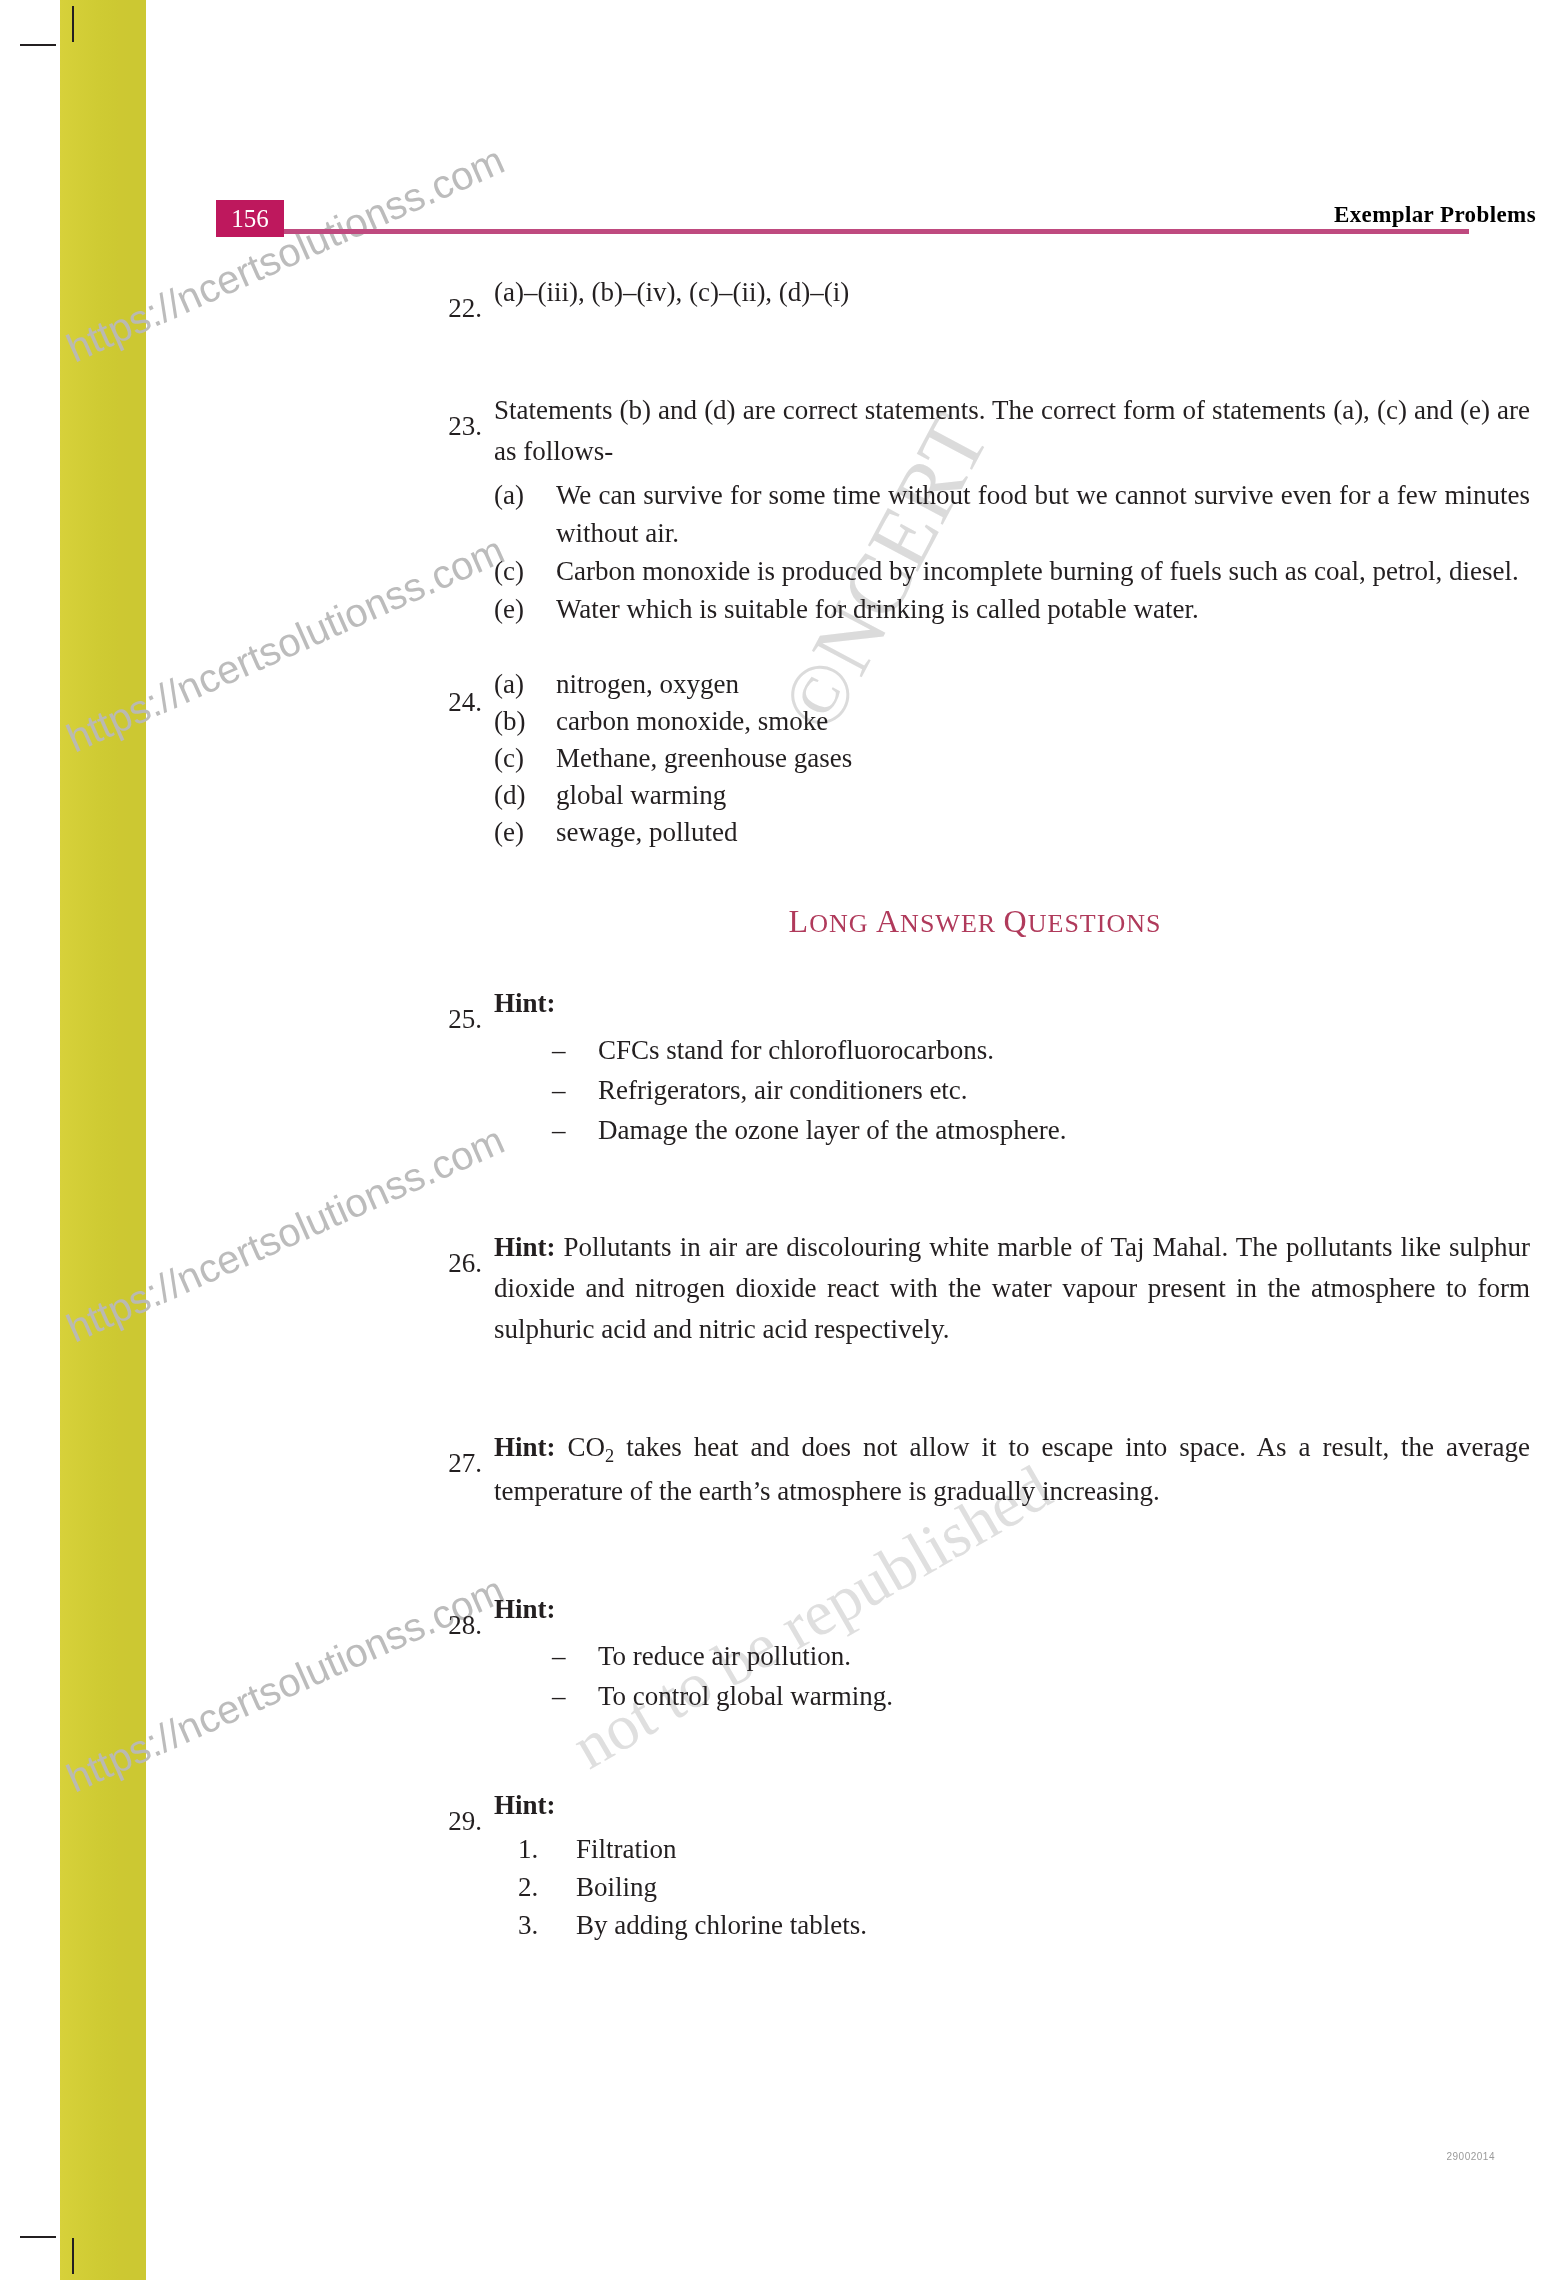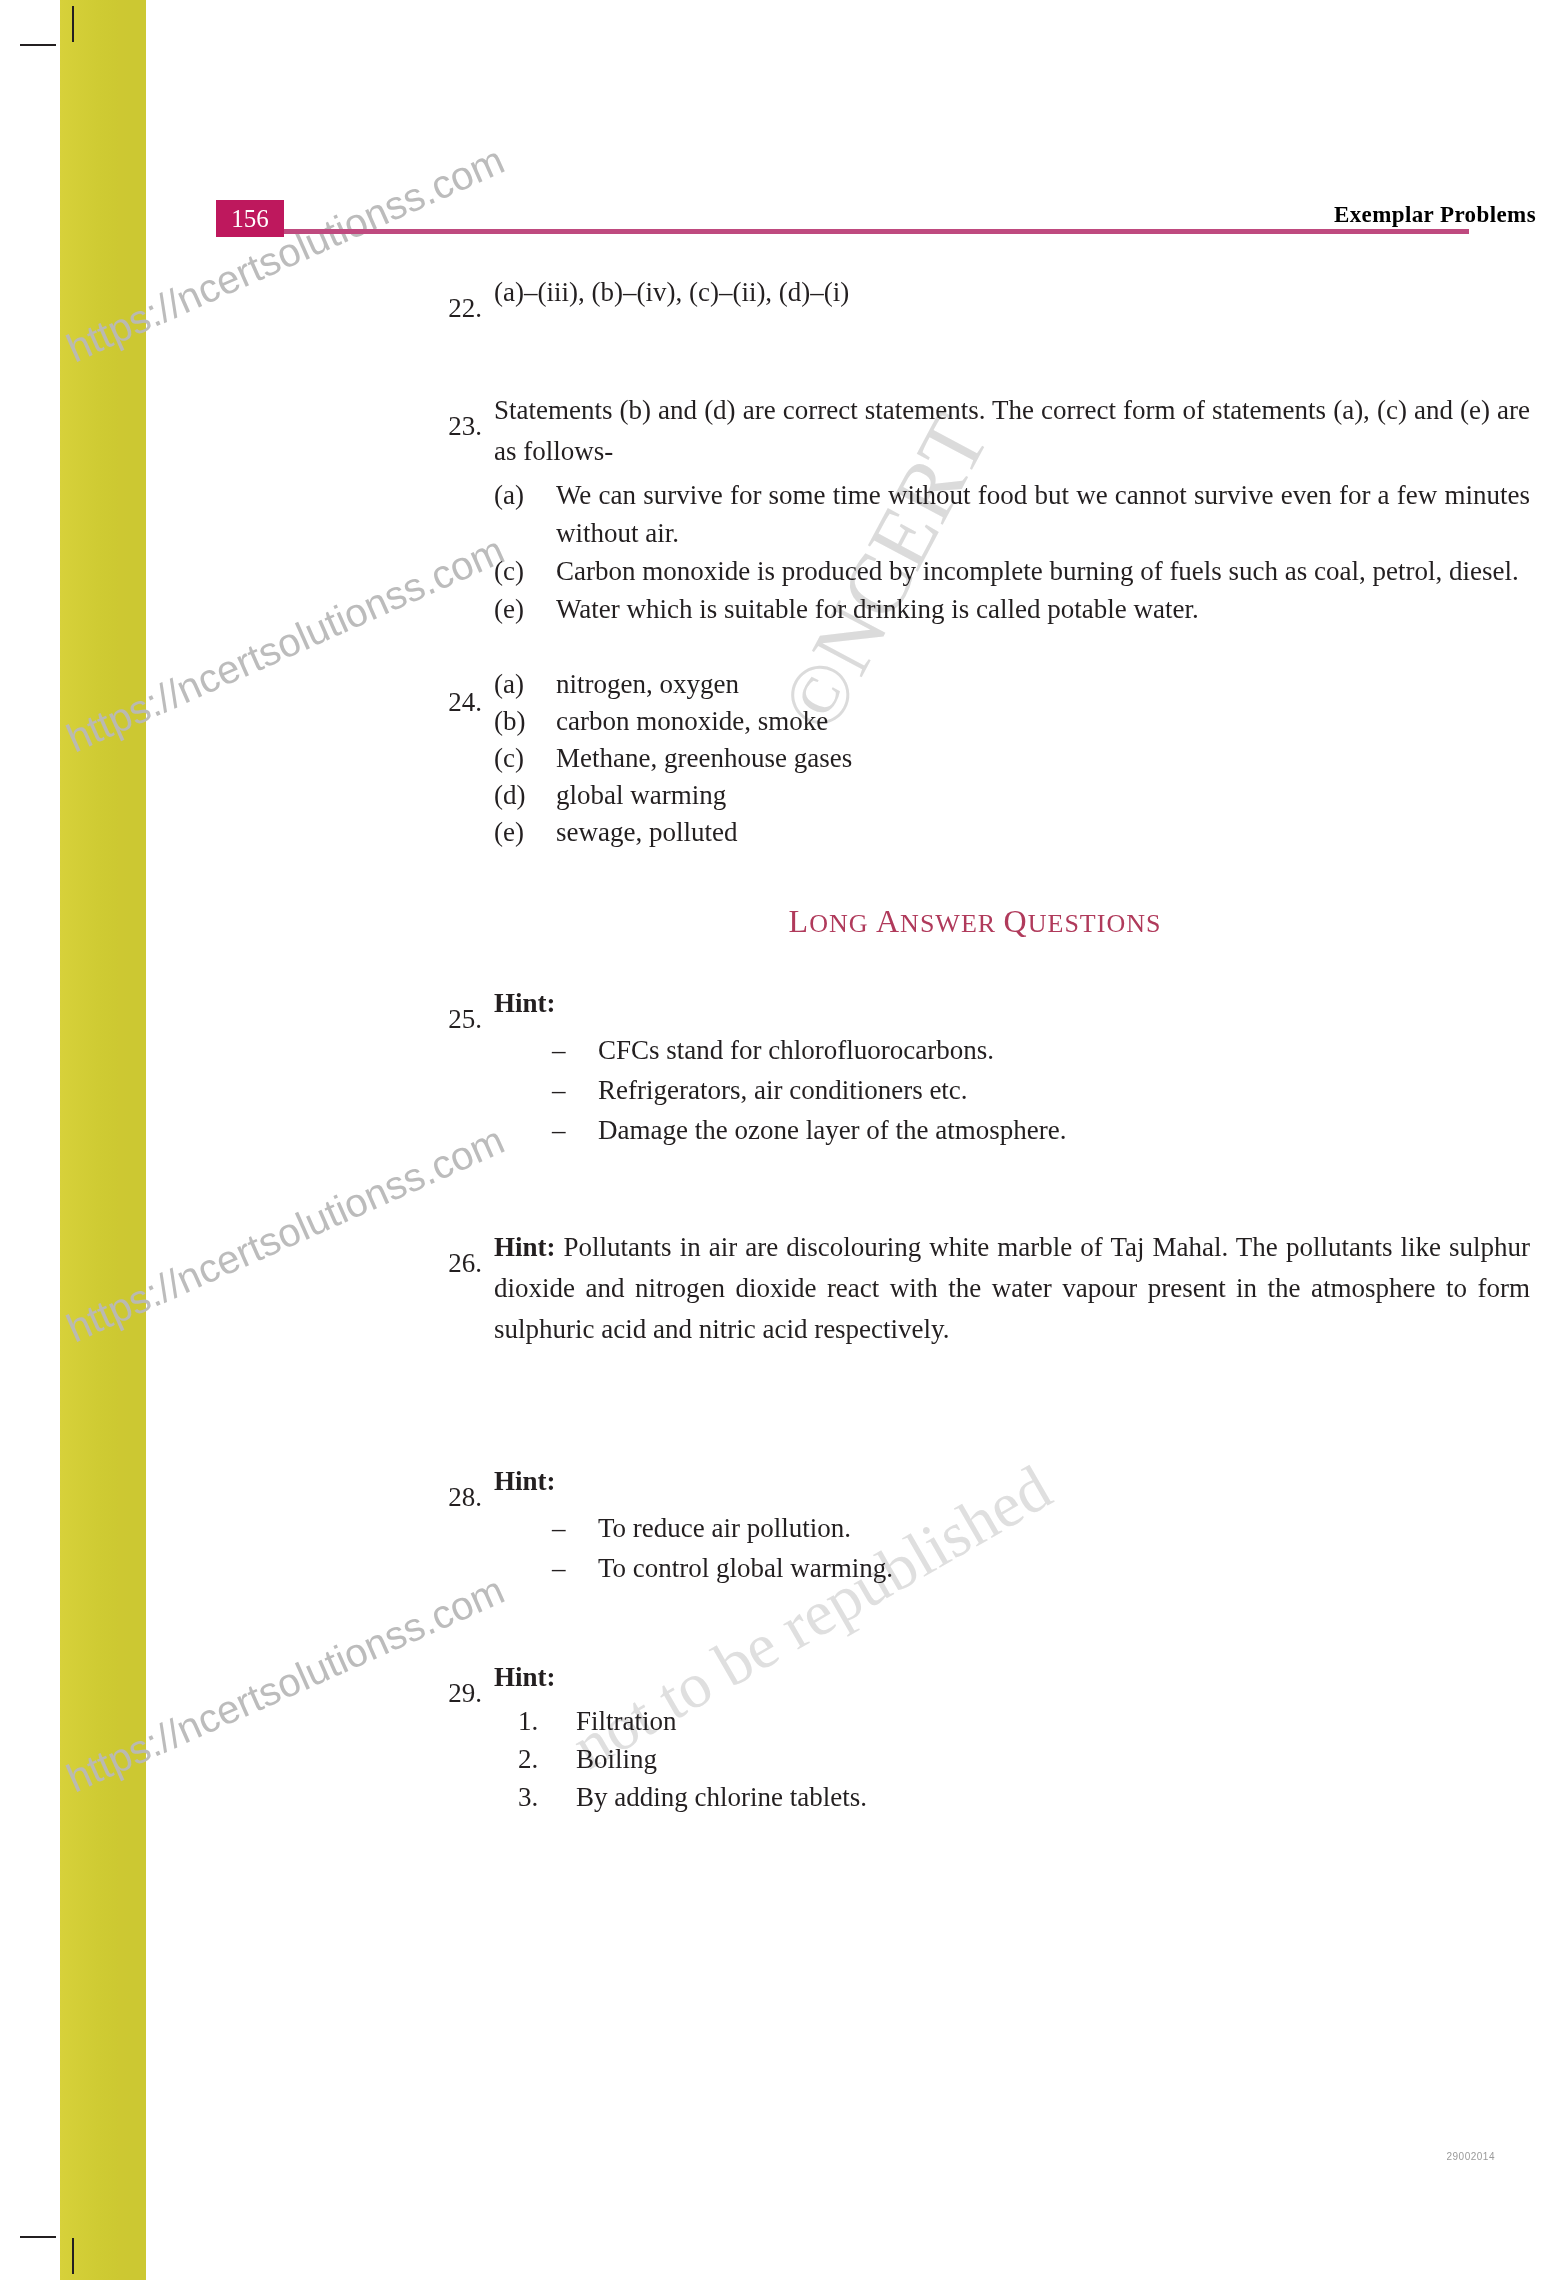--- a/index.html
+++ b/index.html
@@ -324,20 +324,27 @@
     <div class="blk num-item">
       <span class="num">26.</span>
       <div class="item-text">
         <span class="hint">Hint:</span>
         <span>Pollutants in air are discolouring white marble of Taj Mahal. The pollutants like sulphur dioxide and nitrogen dioxide react with the water vapour present in the atmosphere to form sulphuric acid and nitric acid respectively.</span>
       </div>
     </div>
 
     <div class="gap-m"></div>
 
+    <div class="blk num-item">
+      <span class="num">27.</span>
+      <div class="item-text">
+        <span class="hint">Hint:</span>
+        <span>CO</span><sub>2</sub><span> takes heat and does not allow it to escape into space. As a result, the average temperature of the earth’s atmosphere is gradually increasing.</span>
+      </div>
+    </div>
 
     <div class="gap-m"></div>
 
     <div class="blk num-item">
       <span class="num">28.</span>
       <div class="item-text nojust">
         <span class="hint">Hint:</span>
       </div>
       <div class="dash-list">
         <div class="dash-row">

